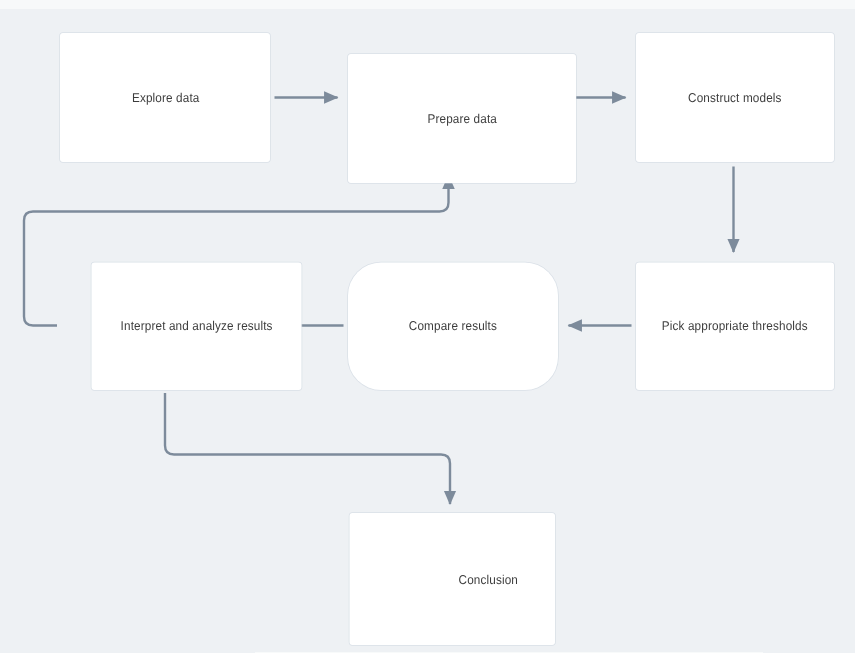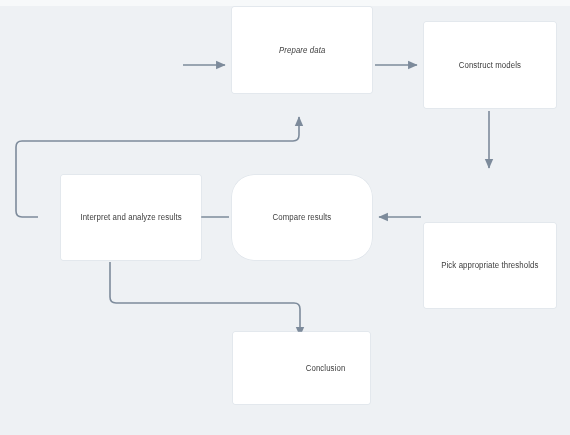--- a/index.html
+++ b/index.html
@@ -82,38 +82,41 @@
 
     <path class="edge-path" marker-end="url(#arrowhead)" d="M421,217 L379,217"></path>
 
     <path class="edge-path" marker-end="url(#arrowhead)" d="M229,217 L187,217"></path>
 
     <path class="edge-path" marker-end="url(#arrowhead)" d="M38,217 L22,217 Q16,217 16,211 L16,147 Q16,141 22,141 L293,141 Q299,141 299,135 L299,117"></path>
 
     <path class="edge-path" marker-end="url(#arrowhead)" d="M110,262 L110,297 Q110,303 116,303 L294,303 Q300,303 300,309 L300,336"></path>
   </svg>
 
+  <div class="node" style="left:40px; top:22px; width:140px; height:86px;">
+    <span class="node-label">Explore data</span>
+  </div>
 
-  <div class="node" style="left:232px; top:7px; width:140px; height:86px;font-style:italic;">
+  <div class="node" style="left:232px; top:36px; width:152px; height:86px;">
     <span class="node-label">Prepare data</span>
   </div>
 
   <div class="node" style="left:424px; top:22px; width:132px; height:86px;">
     <span class="node-label">Construct models</span>
   </div>
 
   <div class="node" style="left:40px; top:175px; width:140px; height:85px;margin-left:21px;">
     <span class="node-label">Interpret and analyze results</span>
   </div>
 
   <div class="node" style="left:232px; top:175px; width:140px; height:85px;border-radius:22px;">
     <span class="node-label">Compare results</span>
   </div>
 
-  <div class="node" style="left:424px; top:175px; width:132px; height:85px;margin-top:48px;">
+  <div class="node" style="left:424px; top:175px; width:132px; height:85px;">
     <span class="node-label">Pick appropriate thresholds</span>
   </div>
 
-  <div class="node" style="left:233px; top:332px; width:137px; height:72px;padding-left:48px;">
+  <div class="node" style="left:233px; top:342px; width:137px; height:88px;padding-left:48px;">
     <span class="node-label">Conclusion</span>
   </div>
 
 </div>
 
 </body></html>

